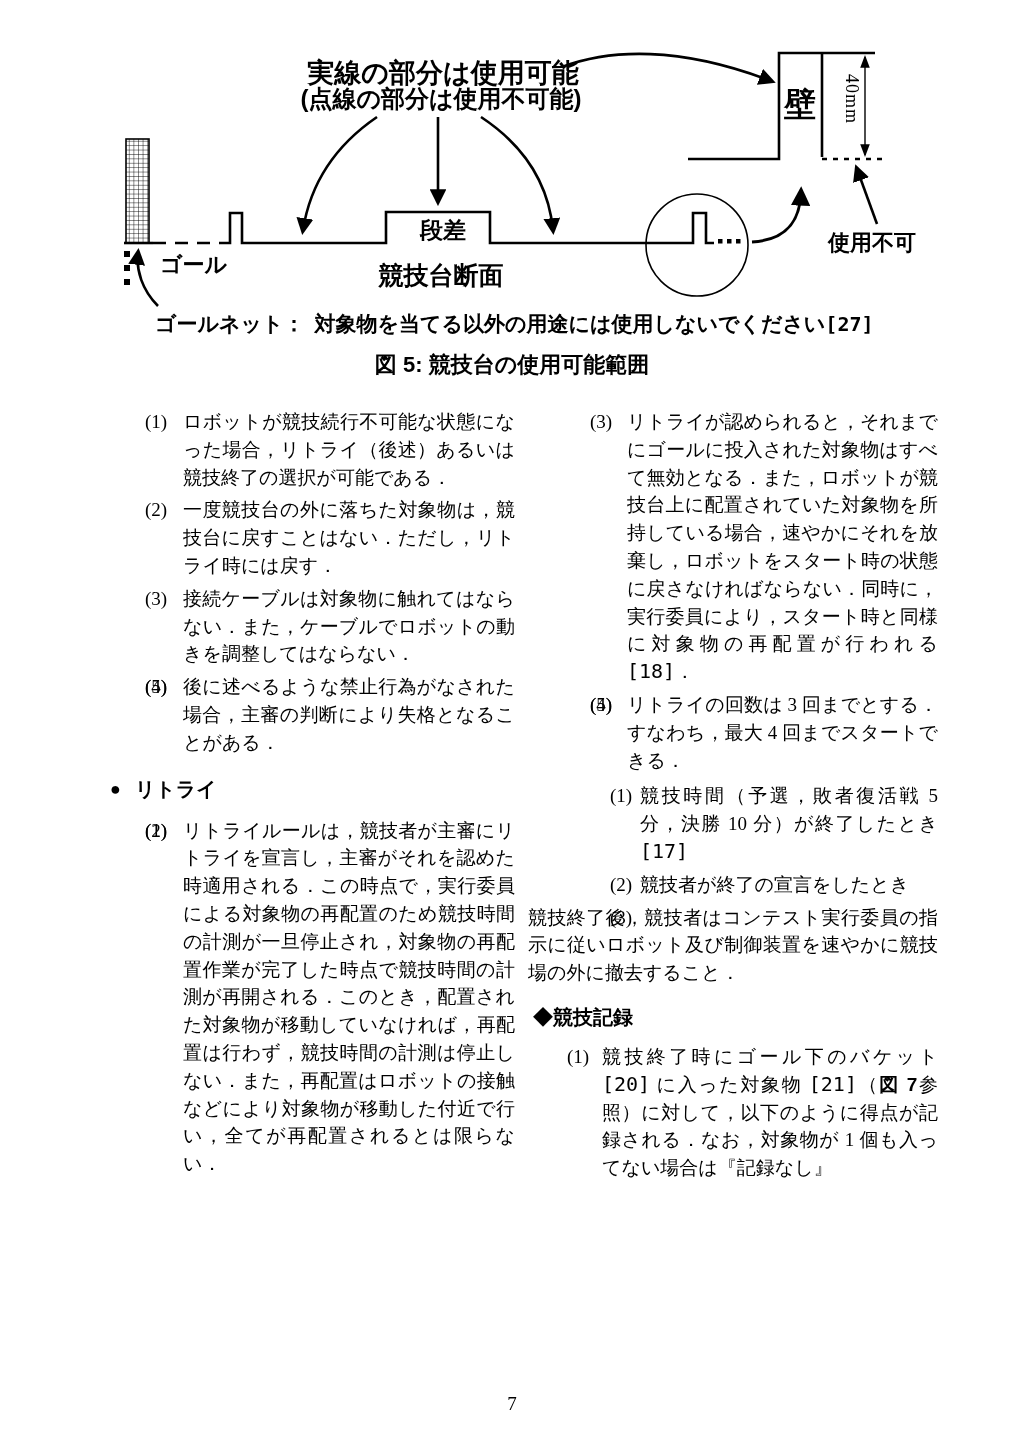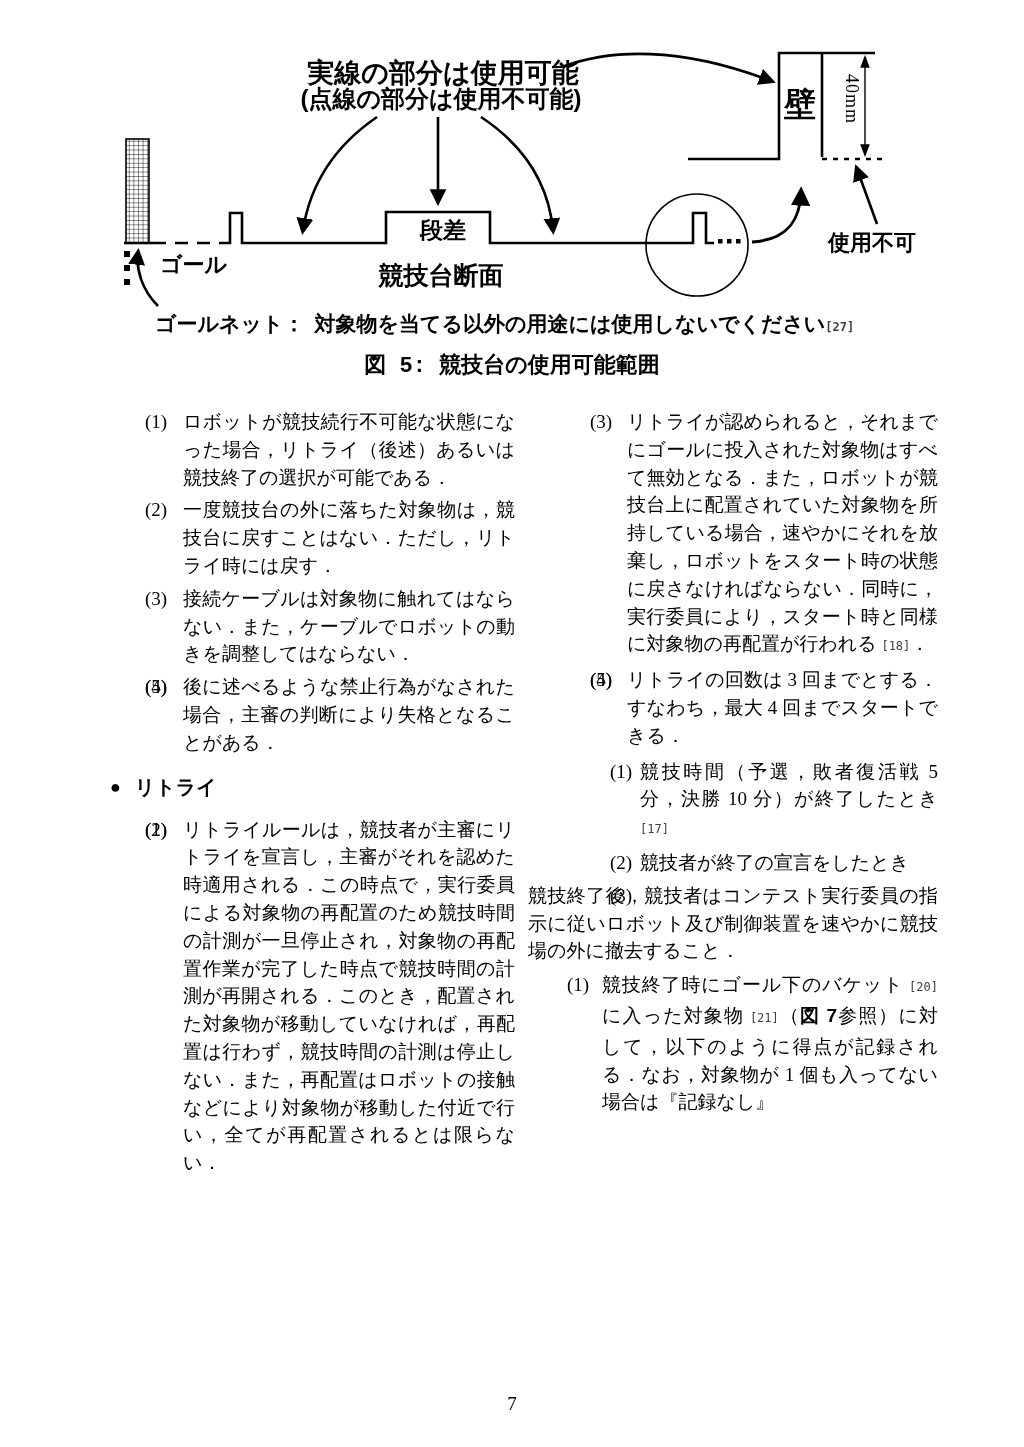--- a/index.html
+++ b/index.html
@@ -8,42 +8,42 @@
 
   
   svg#fig { position:absolute; left:0; top:0; }
   svg#fig text { font-family:"Liberation Sans", sans-serif; font-weight:bold; fill:#000; }
   svg#fig text.t-dim { font-family:"Liberation Serif", serif; font-weight:normal; letter-spacing:1px; }
 
   .fig-note { position:absolute; left:155px; top:310px; width:800px;
               font-family:"Liberation Sans", sans-serif; font-weight:bold; font-size:21px; }
   .fig-note .nb-label { margin-right:10px; }
   .fig-caption { position:absolute; left:0; top:350px; width:1024px; text-align:center;
-                 font-family:Liberation Mono, monospace; font-weight:bold; font-size:22px; }
+                 font-family:Liberation Sans, sans-serif; font-weight:bold; font-size:22px; }
 
   
   .col { position:absolute; font-size:19px; line-height:27.8px; text-align:justify; }
   .col-left  { left:110px; top:402px; width:405px; }
   .col-right { left:528px; top:402px; width:410px; }
 
   .list { margin-top:6px; }
   .item { position:relative; margin-bottom:5px; }
   .num  { position:absolute; top:0; }
   .lst-left   .item { padding-left:73px; }  .lst-left   .num { left:35px; }
   .lst-rcont  .item { padding-left:99px; }  .lst-rcont  .num { left:62px; }
   .lst-finish .item { padding-left:112px; } .lst-finish .num { left:82px; }
   .lst-record .item { padding-left:74px; }  .lst-record .num { left:39px; }
 
-  .ref { font-family:"DejaVu Sans Mono", monospace; font-size:12px; color:#404040; }
+  .ref { font-family:"DejaVu Sans Mono", monospace; font-size:20px; color:#000000; }
   .bold-part { font-family:"Liberation Sans", sans-serif; font-weight:bold; }
 
   .sec-head { font-family:"Liberation Sans", sans-serif; font-weight:bold; font-size:20px;
               line-height:24px; text-align:left; }
   .sec-head .bullet { font-size:18px; margin-right:14px; position:relative; top:-1px; }
-  .head-retry  { margin:20px 0 15px 0;font-family:Liberation Mono, monospace; }
+  .head-retry  { margin:20px 0 15px 0; }
   .head-finish { margin:10px 0 5px 22px; }
   .intro { margin-left:72px; }
   .finish-list { margin-top:8px; }
   .para { }
   .rec-head { font-family:"Liberation Sans", sans-serif; font-weight:bold; font-size:20px;
               line-height:24px; margin:18px 0 14px 5px; text-align:left; }
 
   .pageno { position:absolute; top:1393px; left:0; width:1024px; text-align:center; font-size:19px; }
 </style>
 </head>
@@ -139,20 +139,21 @@
 
 
     <div class="list lst-finish finish-list">
         <div class="item"><span class="num">(1)</span><span><span>競技時間（予選，敗者復活戦 5 分，決勝 10 分）が終了したとき </span><span class="ref">[17]</span></span></div>
         <div class="item"><span class="num">(2)</span><span><span>競技者が終了の宣言をしたとき</span></span></div>
         <div class="item"><span class="num">(3)</span></div>
       </div>
 
     <div class="para">競技終了後，競技者はコンテスト実行委員の指示に従いロボット及び制御装置を速やかに競技場の外に撤去すること．</div>
 
+    <div class="rec-head">◆競技記録</div>
 
     <div class="list lst-record">
         <div class="item"><span class="num">(1)</span><span><span>競技終了時にゴール下のバケット </span><span class="ref">[20]</span><span> に入った対象物 </span><span class="ref">[21]</span><span>（</span><span class="bold-part">図 7</span><span>参照）に対して，以下のように得点が記録される．なお，対象物が 1 個も入ってない場合は『記録なし』</span></span></div>
       </div>
 
   </div>
 
   <div class="pageno">7</div>
 </div>
 

